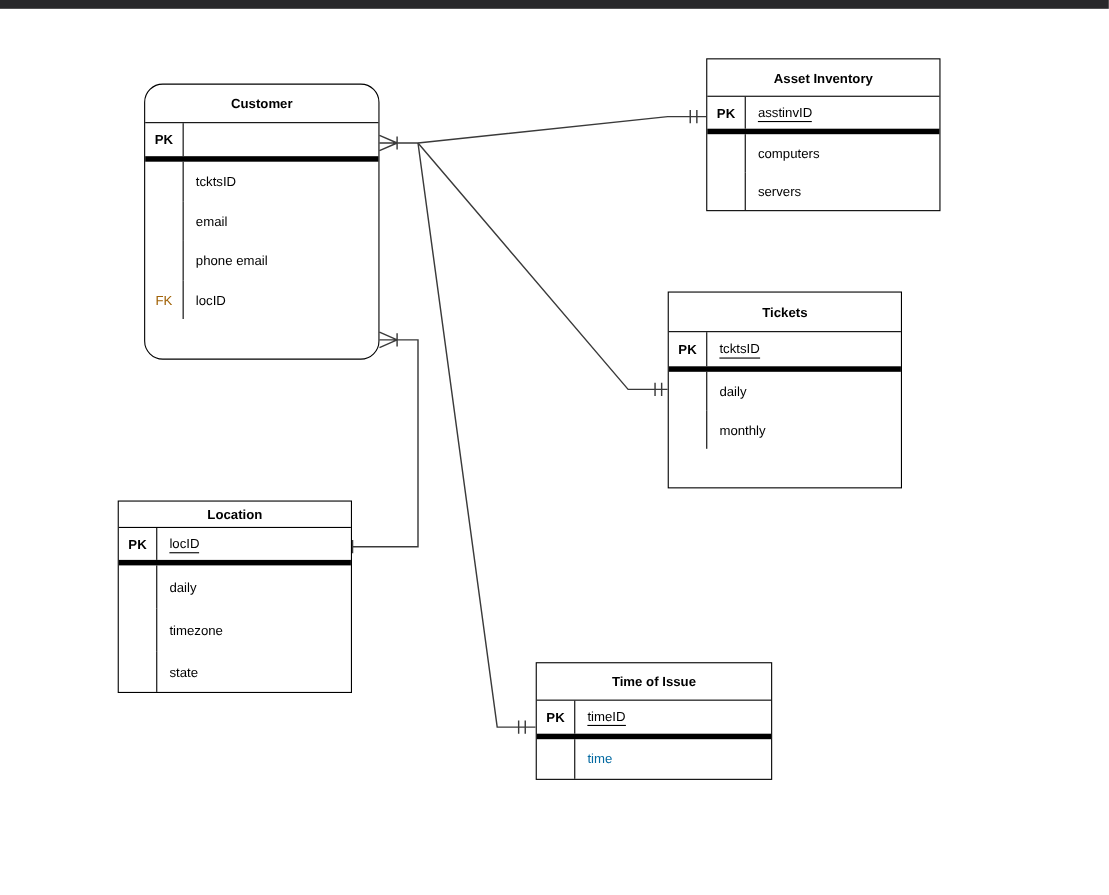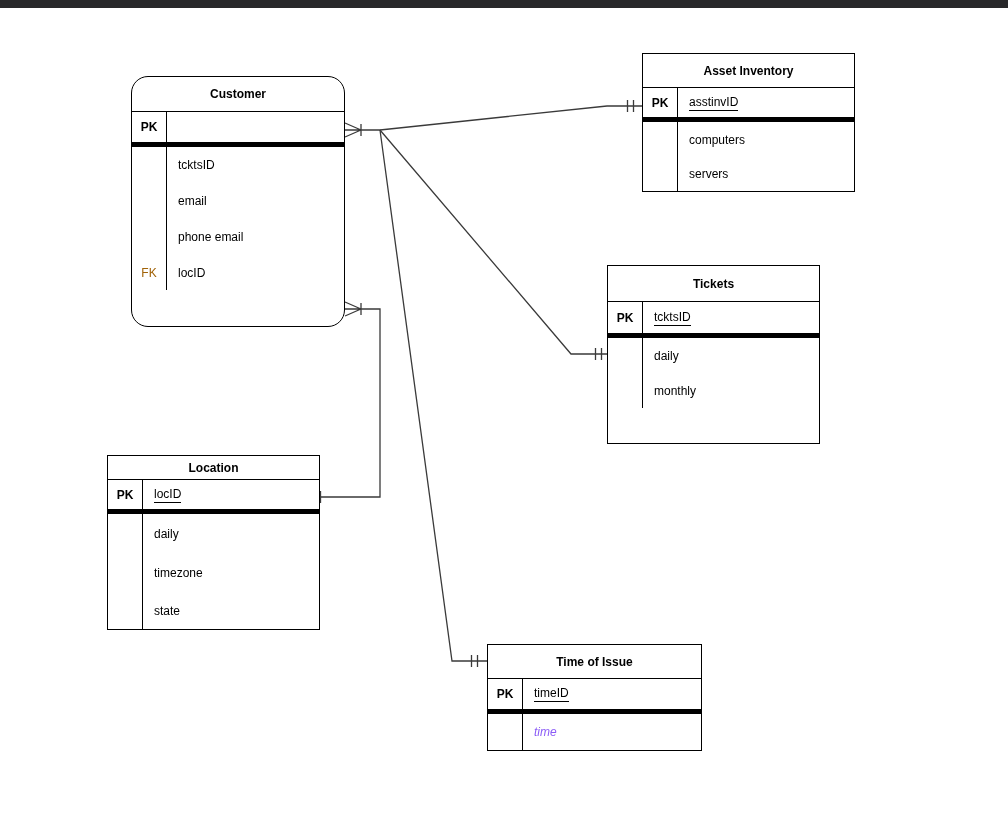--- a/index.html
+++ b/index.html
@@ -29,21 +29,21 @@
     width:35px;flex:0 0 35px;border-right:1px solid #000;box-sizing:border-box;
     display:flex;align-items:center;justify-content:center;
     font-weight:bold;
   }
   .key.fk{font-weight:normal;color:#a16207;}
   .fld{
     flex:1;display:flex;align-items:center;padding-left:11px;
     font-weight:normal;
   }
   .fld .u{border-bottom:1px solid #000;padding-bottom:1px;}
-  .fld.plain{font-weight:normal;color:#8b5cf6;font-style:italic;}
+  .fld.plain{font-weight:normal;color:#0369a1;}
 </style>
 </head>
 <body>
 
 <div class="topbar"></div>
 
 <svg class="connectors" viewBox="0 0 1008 814" fill="none" stroke="#3a3a3a" stroke-width="1.3">
 
   <g>
     <path d="M361,130 L345,123 M361,130 L345,130 M361,130 L345,137 M361,124 L361,136"></path>
@@ -148,21 +148,21 @@
   <div class="row" style="height:39px">
     <div class="key"></div>
     <div class="fld">timezone</div>
   </div>
   <div class="row" style="height:37px">
     <div class="key"></div>
     <div class="fld">state</div>
   </div>
 </div>
 
-<div class="tbl" style="left:487px;top:644px;width:215px;height:107px;">
+<div class="tbl" style="left:487px;top:602px;width:215px;height:107px;">
   <div class="hd" style="height:34px">Time of Issue</div>
   <div class="row pkrow" style="height:35px">
     <div class="key">PK</div>
     <div class="fld">
         <span class="u">timeID</span>
       </div>
   </div>
   <div class="row" style="height:36px">
     <div class="key"></div>
     <div class="fld plain">time</div>

